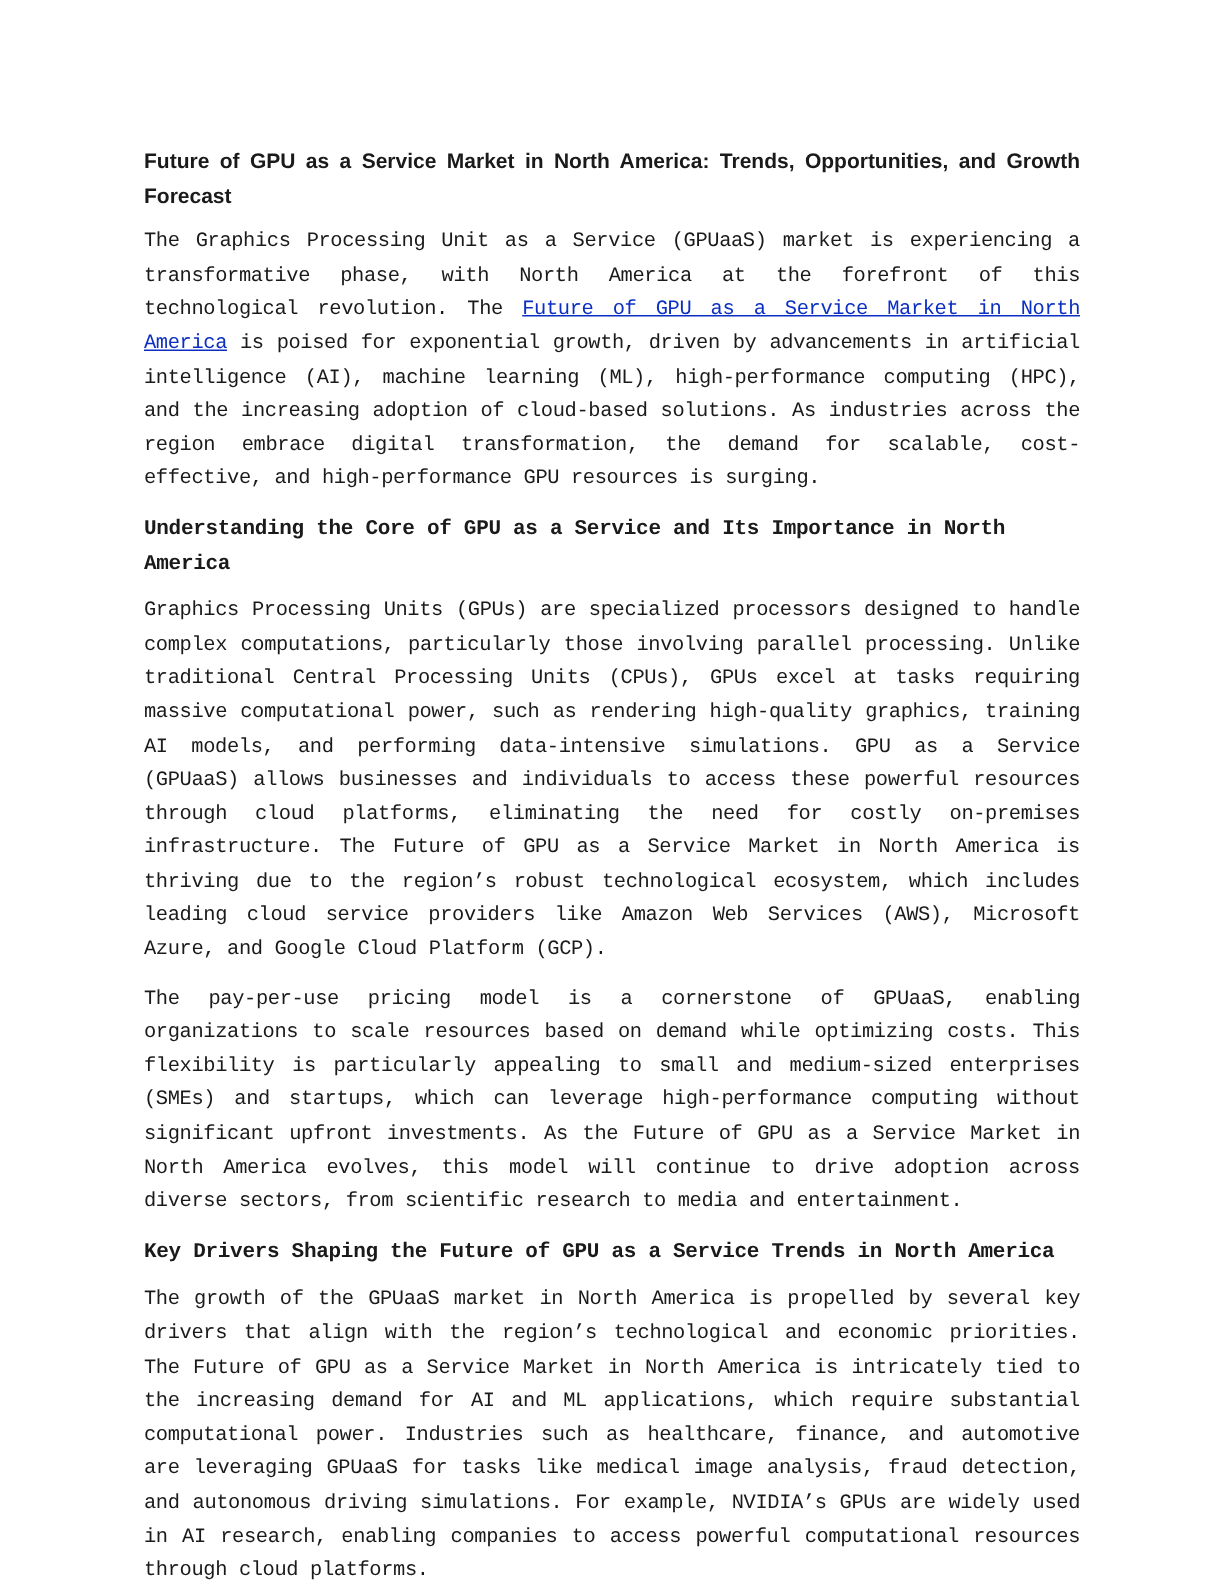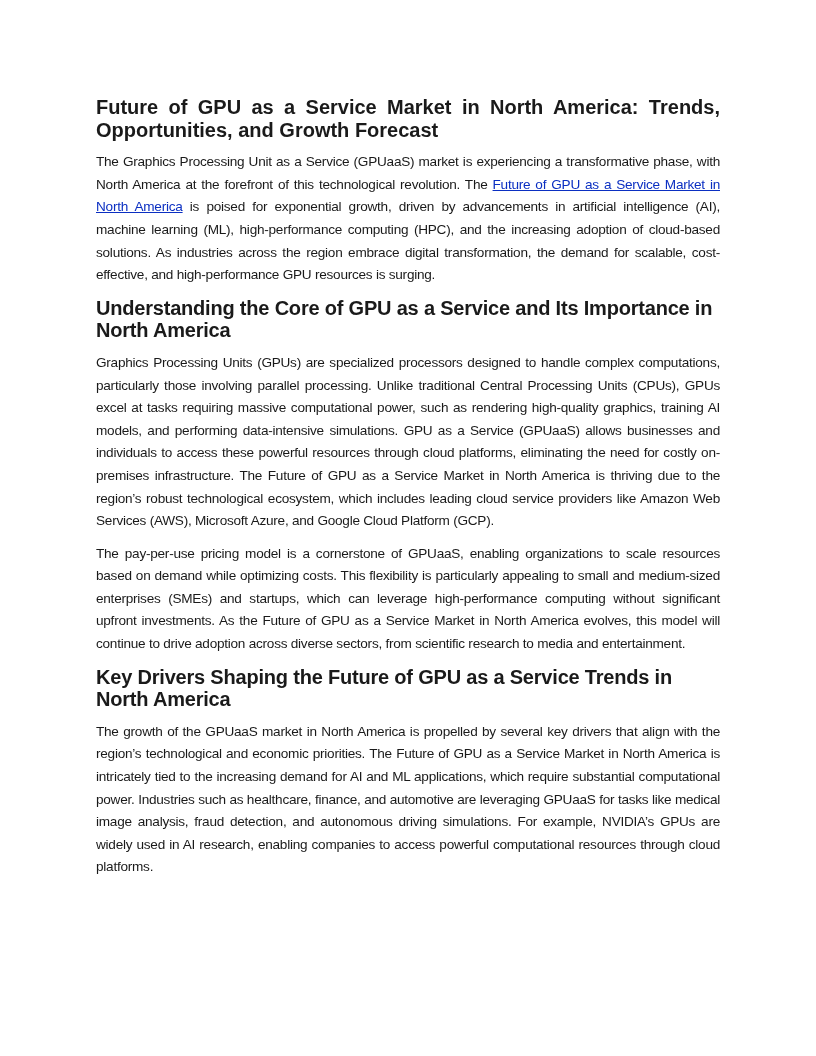--- a/index.html
+++ b/index.html
@@ -8,31 +8,32 @@
     position: absolute;
     left: 96px;
     top: 96px;
     width: 624px;
     font-family: "Liberation Sans", sans-serif;
     color: #1a1a1a;
     font-size: 13.6px;
     line-height: 22.6px;
   }
   h1, h2 {
-    font-size: 20px;
+    font-size: 14px;
     font-weight: bold;
     margin: 0;
     line-height: 22.6px;
   }
   h1 { text-align: justify; text-align-last: left; margin-bottom: 10px; }
-  h2 { margin-top: 0; margin-bottom: 10px; letter-spacing: -0.2px; }
+  h2 { margin-top: 0; margin-bottom: 10px; letter-spacing: -0.2px; font-family: Liberation Mono, monospace; }
   p {
     margin: 0 0 10px 0;
     text-align: justify;
     letter-spacing: -0.25px;
+    font-family: Liberation Mono, monospace;
   }
   a.link {
     color: #1a0dab;
     color: #0b2fc2;
     text-decoration: underline;
   }
 </style>
 </head>
 <body>
 

